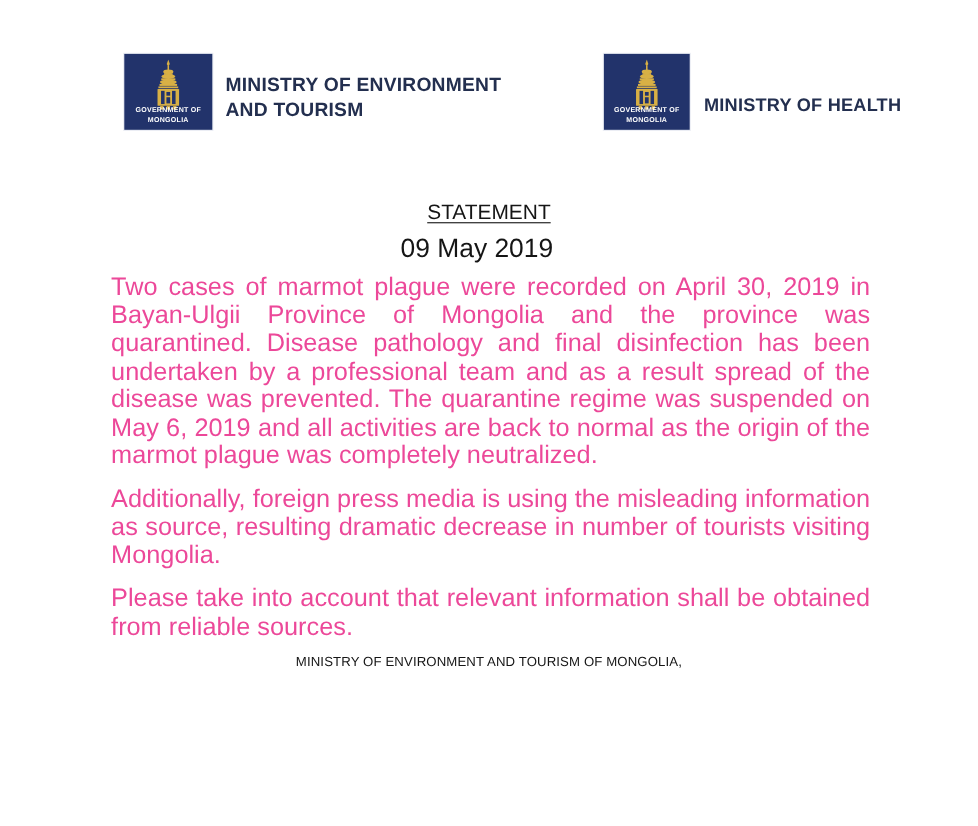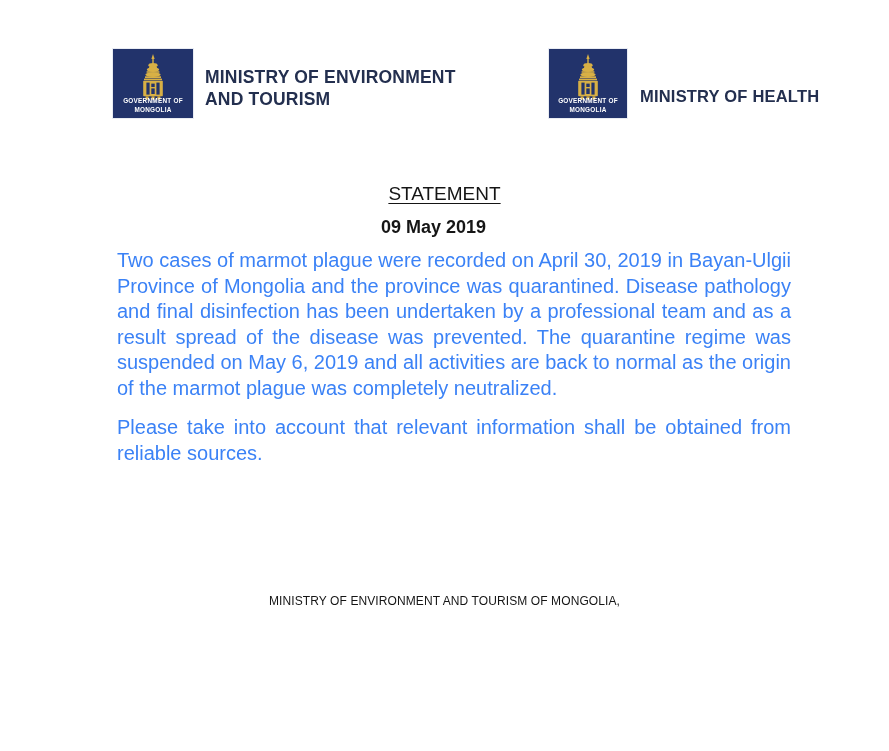--- a/index.html
+++ b/index.html
@@ -105,40 +105,39 @@
     text-underline-offset: 3px;
     margin-top: 38px;
   }
 
   .doc-date {
     position: absolute;
     top: 215px;
     left: 0;
     width: 867px;
     text-align: center;
-    font-size: 18px;
+    font-size: 24px;
     line-height: 24px;
     color: #151515;
-    font-weight: bold;
   }
 
   
   .body-copy {
     position: absolute;
     top: 248px;
     left: 101px;
     width: 690px;
   }
   .body-copy p {
-    margin: 0 0 14px 16px;
-    font-size: 20px;
+    margin: 0 0 14px 0;
+    font-size: 23px;
     line-height: 25.5px;
     text-align: justify;
     text-justify: inter-word;
-    color: #3b82f6;
+    color: #ec4899;
   }
   .body-copy p:last-child { margin-bottom: 0; }
 
   
   .footer {
     position: absolute;
     top: 583px;
     left: 0;
     width: 889px;
     text-align: center;
@@ -232,20 +231,21 @@
       <div class="ministry-name single">MINISTRY OF HEALTH</div>
     </div>
 
   </div>
 
   <div class="doc-title"><span>STATEMENT</span></div>
   <div class="doc-date">09 May 2019</div>
 
   <div class="body-copy">
     <p>Two cases of marmot plague were recorded on April 30, 2019 in Bayan-Ulgii Province of Mongolia and the province was quarantined. Disease pathology and final disinfection has been undertaken by a professional team and as a result spread of the disease was prevented. The quarantine regime was suspended on May 6, 2019 and all activities are back to normal as the origin of the marmot plague was completely neutralized.</p>
+    <p>Additionally, foreign press media is using the misleading information as source, resulting dramatic decrease in number of tourists visiting Mongolia.</p>
     <p>Please take into account that relevant information shall be obtained from reliable sources.</p>
   </div>
 
   <div class="footer">
     <div>MINISTRY OF ENVIRONMENT AND TOURISM OF MONGOLIA,</div>
   </div>
 
 </div>
 
 </body></html>

